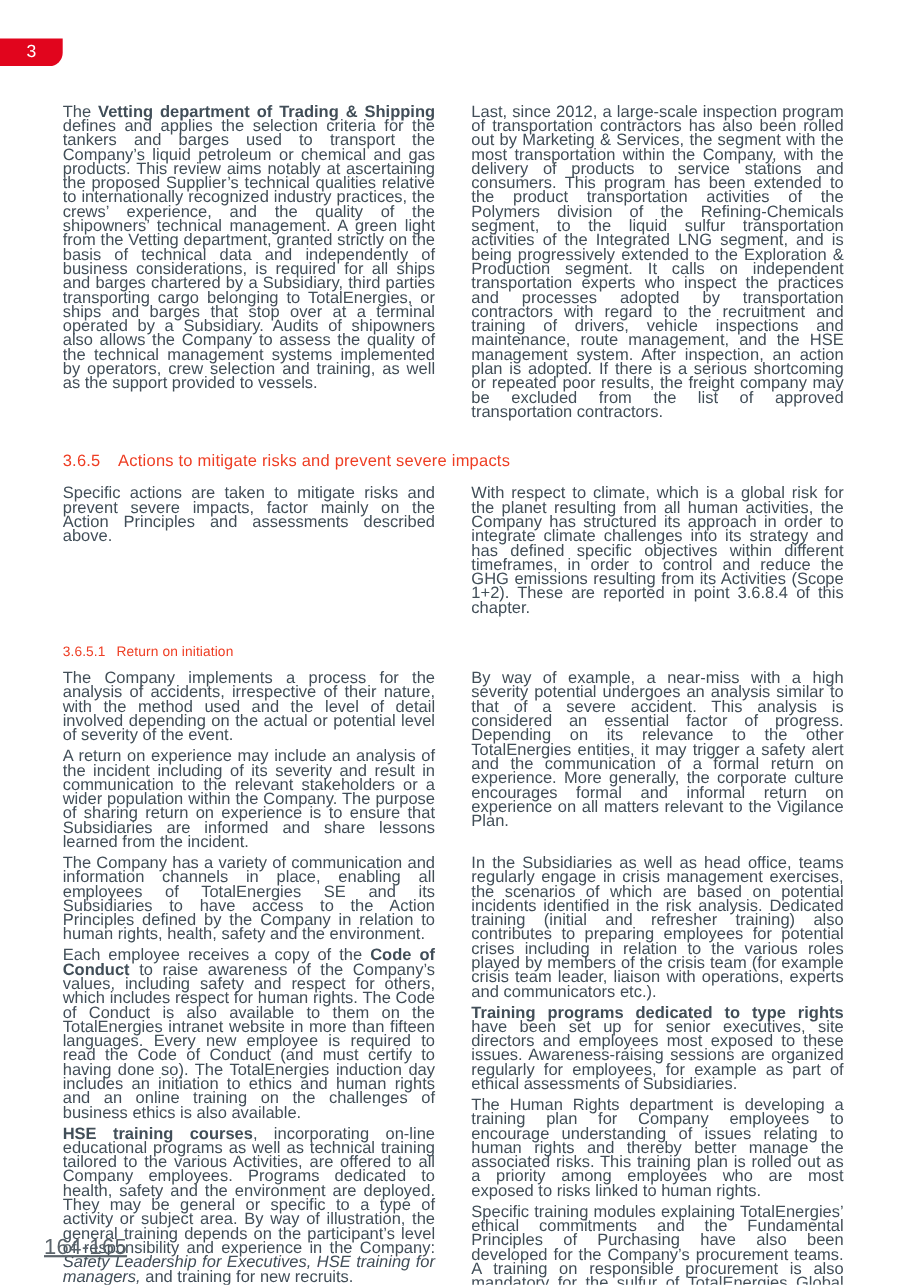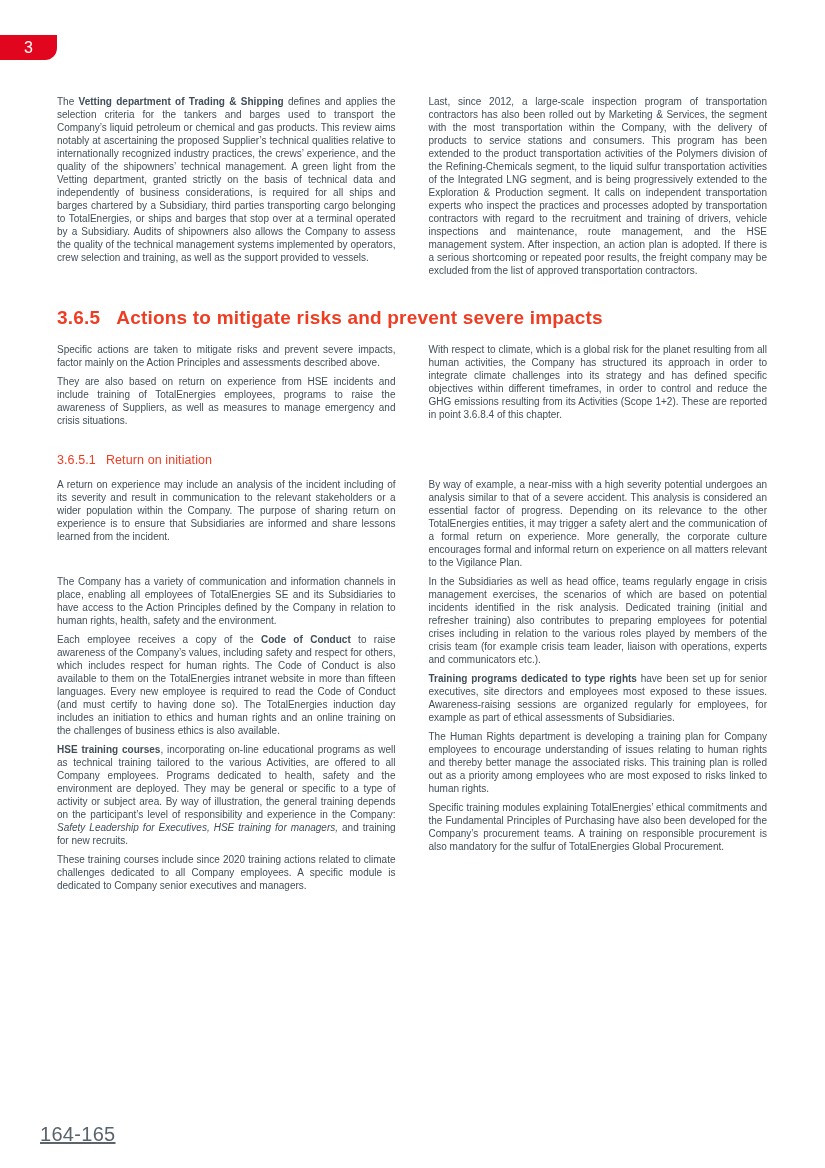--- a/index.html
+++ b/index.html
@@ -30,32 +30,32 @@
   .content {
     position: absolute;
     top: 95px;
     left: 57px;
     width: 710px;
   }
   .cols { display: flex; gap: 33px; }
   .col { flex: 1 1 0; min-width: 0; }
   p {
     margin: 0 0 6px 0;
-    font-size: 10px;
+    font-size: 15px;
     line-height: 13px;
     text-align: justify;
     color: var(--body-text, #414e58);
   }
   p span { color: inherit; }
   .b { font-weight: bold; }
   .i { font-style: italic; }
   h2 {
     margin: 24px 0 14px 0;
-    font-size: 19px;
-    font-weight: 700;
+    font-size: 15px;
+    font-weight: 400;
     color: var(--heading-red, #ee3d23);
     letter-spacing: 0.2px;
   }
   h2 .hnum { margin-right: 16px; }
   h3 {
     margin: 20px 0 11px 0;
     font-size: 12.5px;
     font-weight: 400;
     color: var(--heading-red, #ee3d23);
     letter-spacing: 0.1px;
@@ -82,29 +82,29 @@
           <p><span>The </span><span class="b">Vetting department of Trading &amp; Shipping</span><span> defines and applies the selection criteria for the tankers and barges used to transport the Company’s liquid petroleum or chemical and gas products. This review aims notably at ascertaining the proposed Supplier’s technical qualities relative to internationally recognized industry practices, the crews’ experience, and the quality of the shipowners’ technical management. A green light from the Vetting department, granted strictly on the basis of technical data and independently of business considerations, is required for all ships and barges chartered by a Subsidiary, third parties transporting cargo belonging to TotalEnergies, or ships and barges that stop over at a terminal operated by a Subsidiary. Audits of shipowners also allows the Company to assess the quality of the technical management systems implemented by operators, crew selection and training, as well as the support provided to vessels.</span></p>
         </div>
         <div class="col">
           <p><span>Last, since 2012, a large-scale inspection program of transportation contractors has also been rolled out by Marketing &amp; Services, the segment with the most transportation within the Company, with the delivery of products to service stations and consumers. This program has been extended to the product transportation activities of the Polymers division of the Refining-Chemicals segment, to the liquid sulfur transportation activities of the Integrated LNG segment, and is being progressively extended to the Exploration &amp; Production segment. It calls on independent transportation experts who inspect the practices and processes adopted by transportation contractors with regard to the recruitment and training of drivers, vehicle inspections and maintenance, route management, and the HSE management system. After inspection, an action plan is adopted. If there is a serious shortcoming or repeated poor results, the freight company may be excluded from the list of approved transportation contractors.</span></p>
         </div>
       </div>
       <h2><span class="hnum">3.6.5</span><span>Actions to mitigate risks and prevent severe impacts</span></h2>
       <div class="cols">
         <div class="col">
           <p><span>Specific actions are taken to mitigate risks and prevent severe impacts, factor mainly on the Action Principles and assessments described above.</span></p>
-          <p><span>They are also based on return on experience from HSE incidents and include training of TotalEnergies employees, programs to raise the awareness of Suppliers, as well as measures to manage emergency and crisis situations.</span></p>
         </div>
         <div class="col">
           <p><span>With respect to climate, which is a global risk for the planet resulting from all human activities, the Company has structured its approach in order to integrate climate challenges into its strategy and has defined specific objectives within different timeframes, in order to control and reduce the GHG emissions resulting from its Activities (Scope 1+2). These are reported in point 3.6.8.4 of this chapter.</span></p>
         </div>
       </div>
       <h3><span class="hnum">3.6.5.1</span><span>Return on initiation</span></h3>
       <div class="cols">
         <div class="col">
+          <p><span>The Company implements a process for the analysis of accidents, irrespective of their nature, with the method used and the level of detail involved depending on the actual or potential level of severity of the event.</span></p>
           <p><span>A return on experience may include an analysis of the incident including of its severity and result in communication to the relevant stakeholders or a wider population within the Company. The purpose of sharing return on experience is to ensure that Subsidiaries are informed and share lessons learned from the incident.</span></p>
         </div>
         <div class="col">
           <p><span>By way of example, a near-miss with a high severity potential undergoes an analysis similar to that of a severe accident. This analysis is considered an essential factor of progress. Depending on its relevance to the other TotalEnergies entities, it may trigger a safety alert and the communication of a formal return on experience. More generally, the corporate culture encourages formal and informal return on experience on all matters relevant to the Vigilance Plan.</span></p>
         </div>
       </div>
       <div class="cols">
         <div class="col">
           <p><span>The Company has a variety of communication and information channels in place, enabling all employees of TotalEnergies SE and its Subsidiaries to have access to the Action Principles defined by the Company in relation to human rights, health, safety and the environment.</span></p>
           <p><span>Each employee receives a copy of the </span><span class="b">Code of Conduct</span><span> to raise awareness of the Company’s values, including safety and respect for others, which includes respect for human rights. The Code of Conduct is also available to them on the TotalEnergies intranet website in more than fifteen languages. Every new employee is required to read the Code of Conduct (and must certify to having done so). The TotalEnergies induction day includes an initiation to ethics and human rights and an online training on the challenges of business ethics is also available.</span></p>

